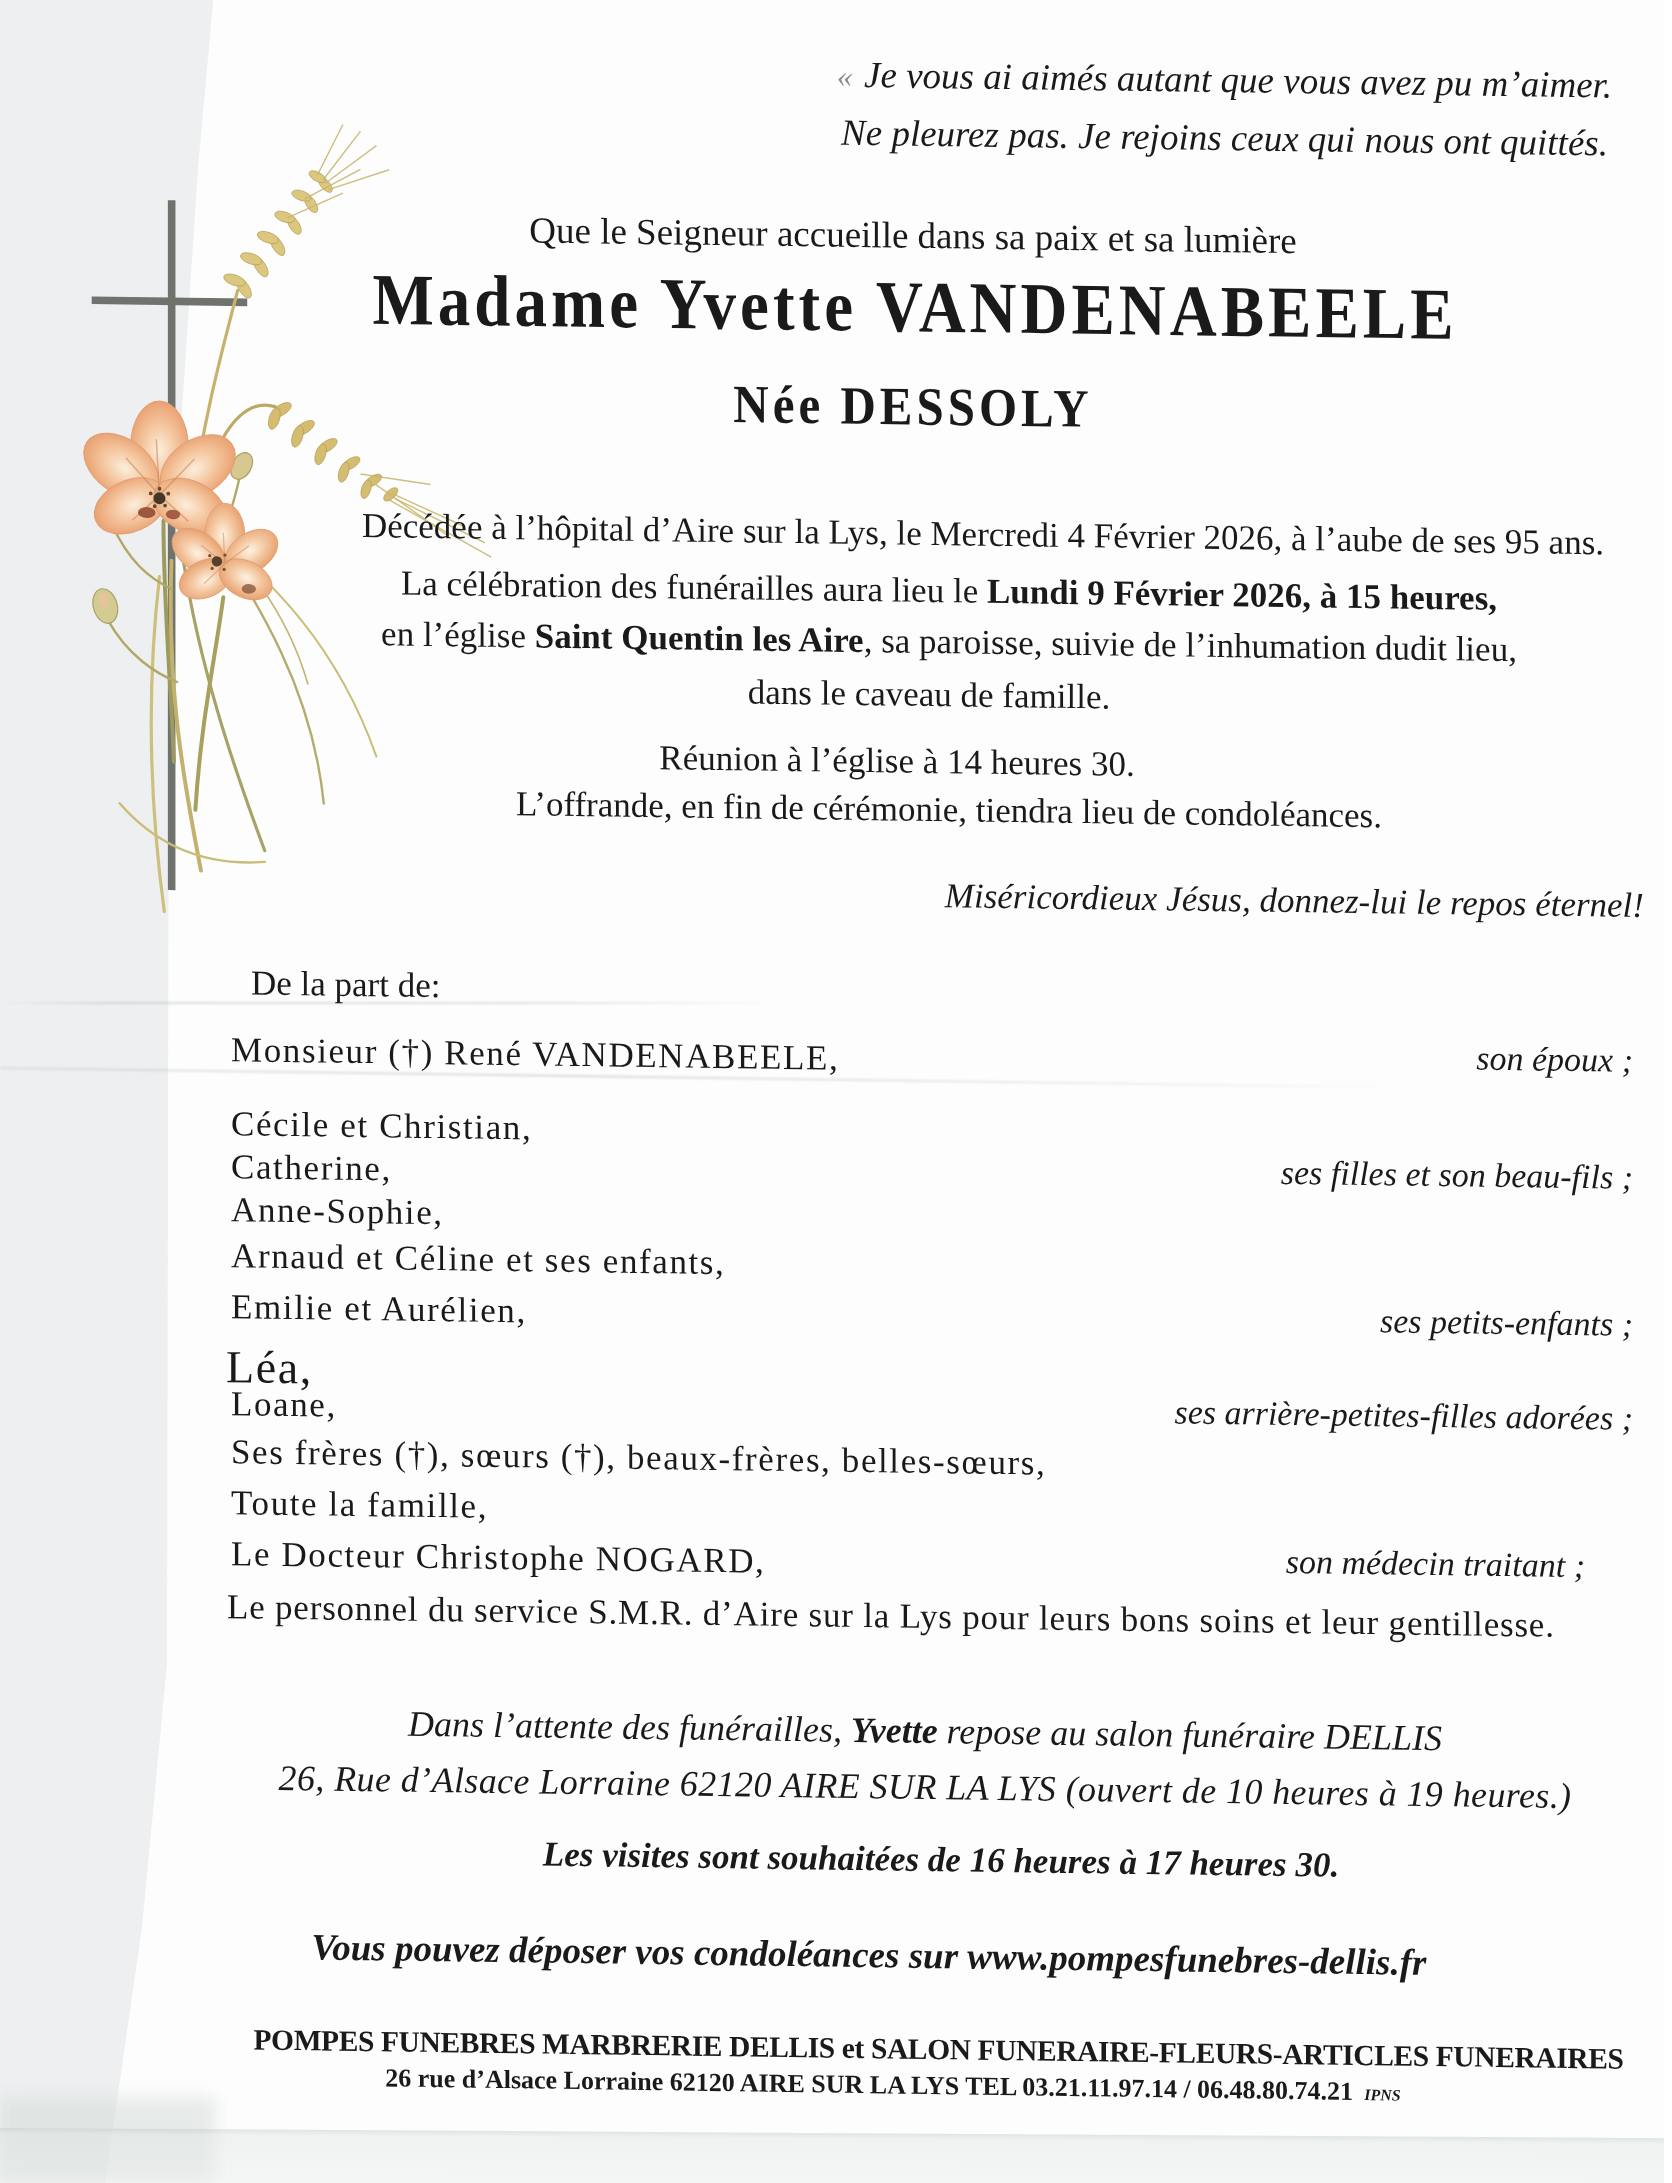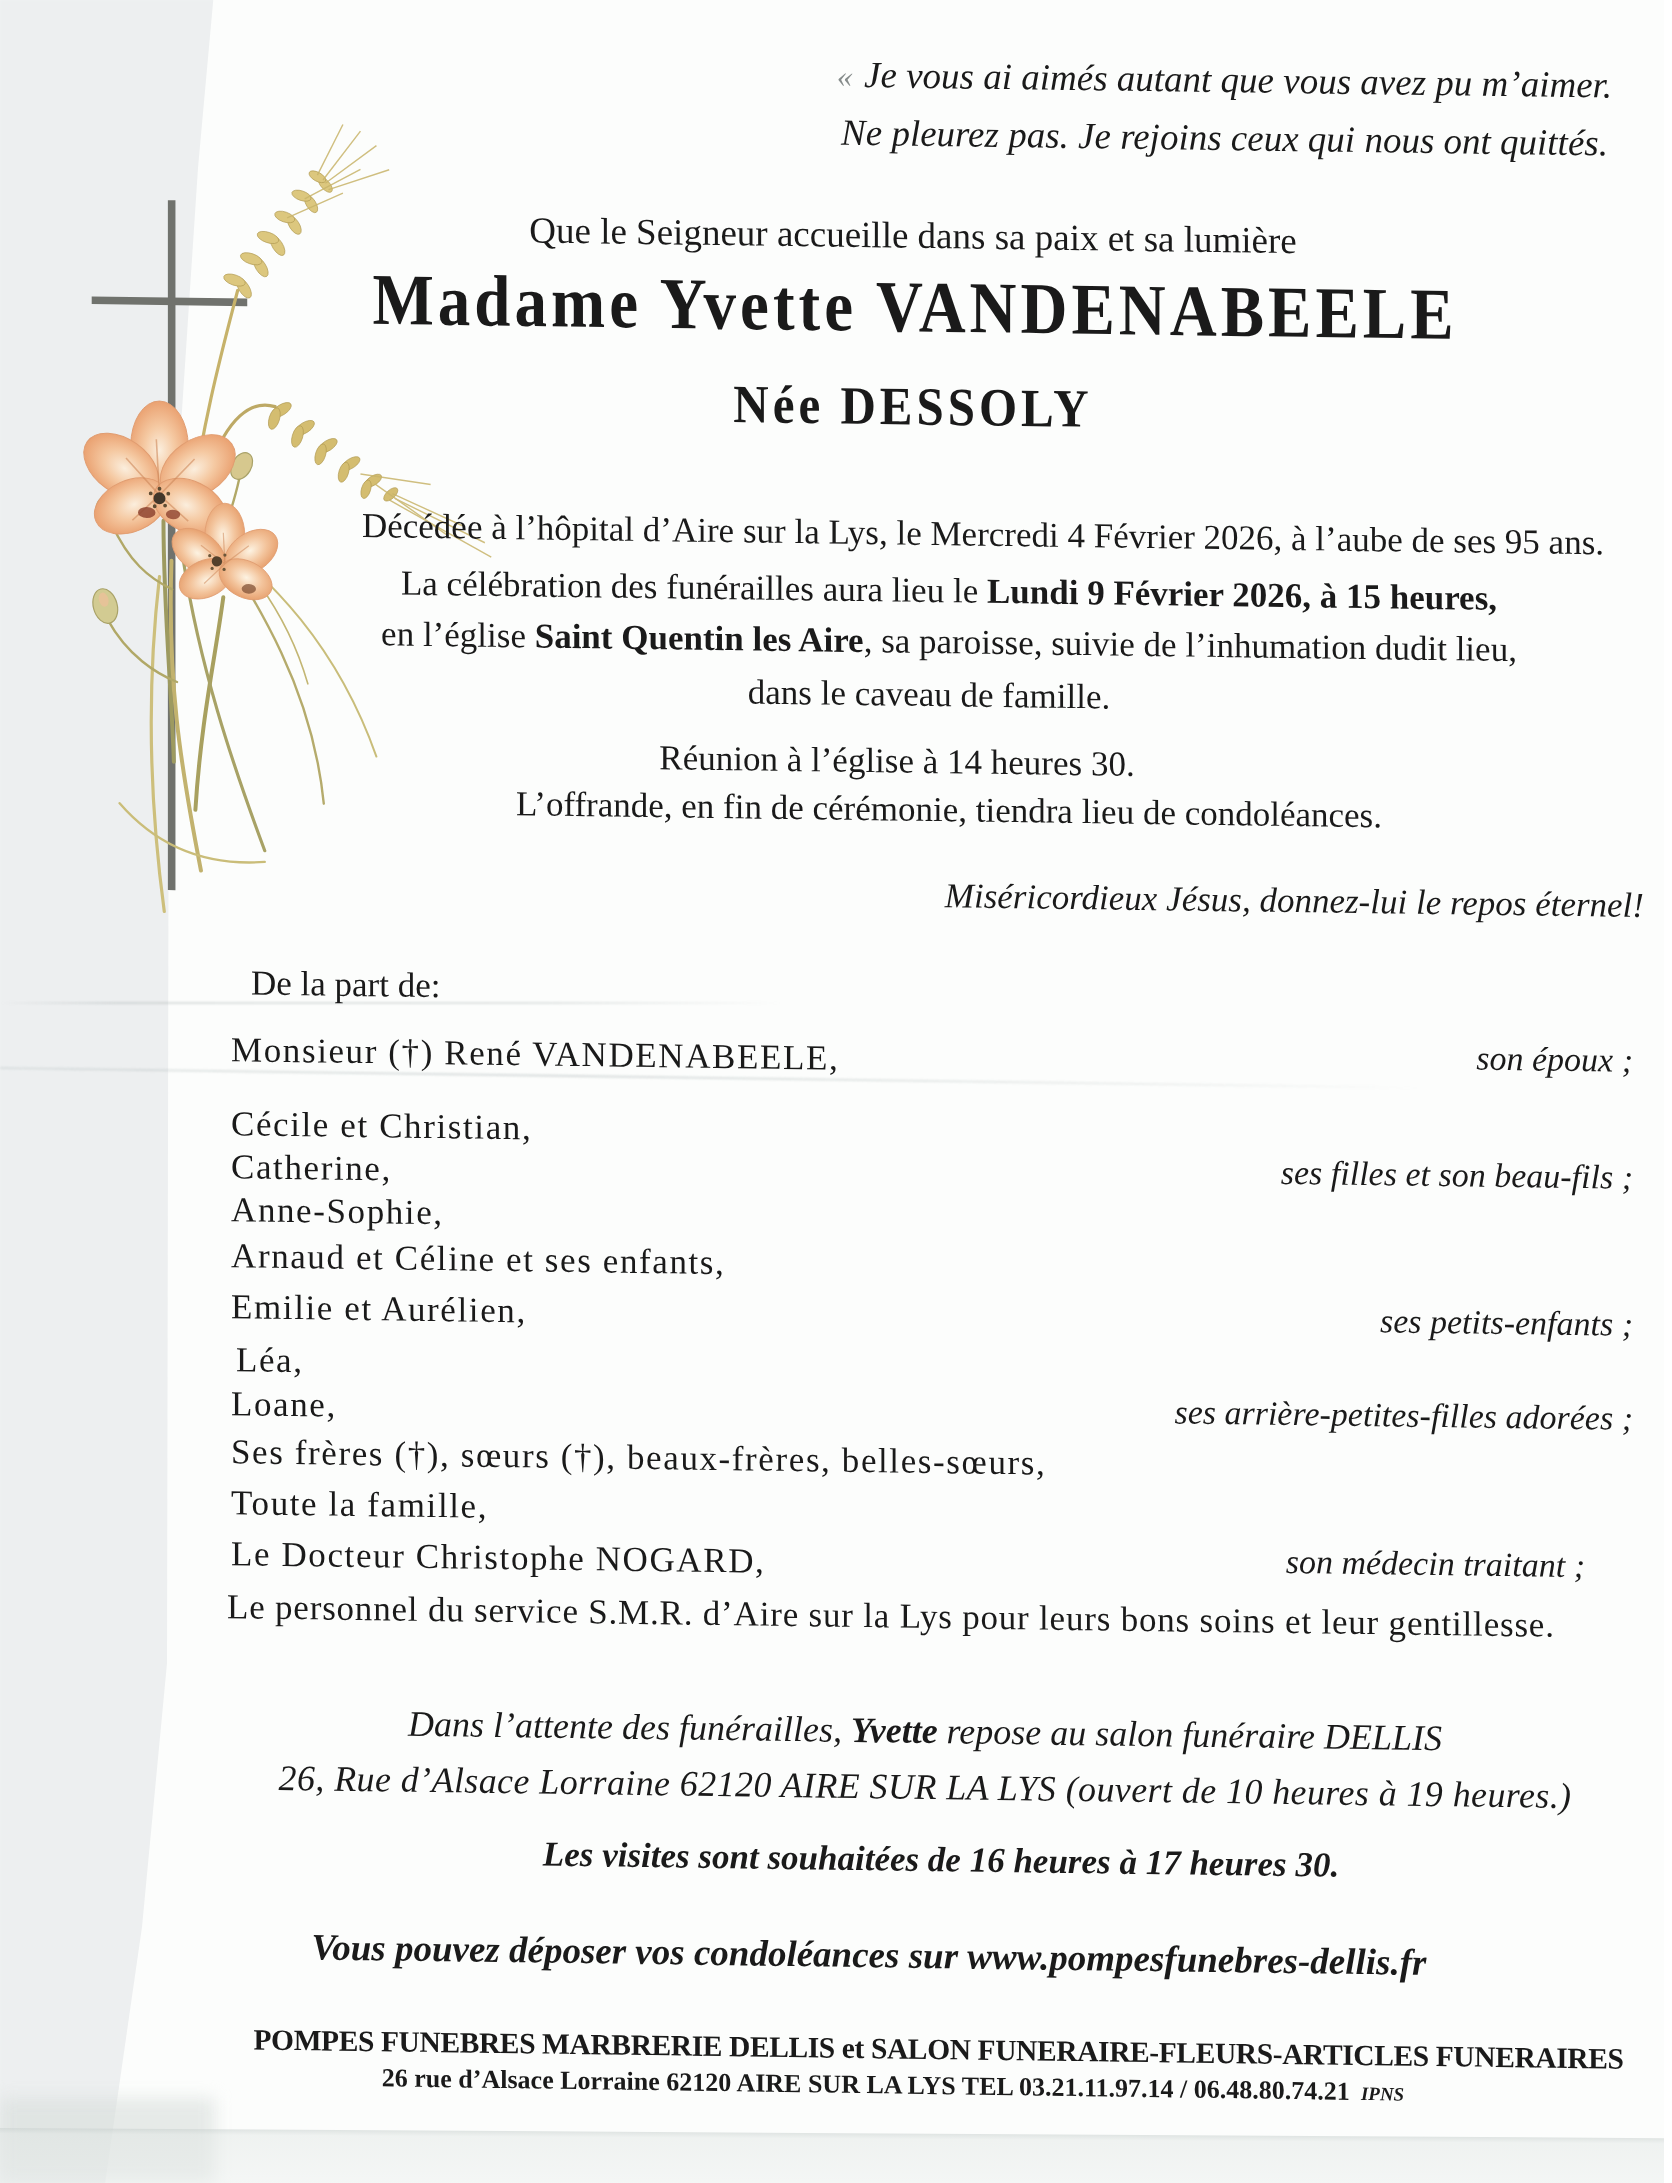--- a/index.html
+++ b/index.html
@@ -43,21 +43,21 @@
     filter:blur(1px);
   }
   .t{position:absolute;color:#1a1a1a;white-space:nowrap;}
   .center{text-align:center;}
   .right{text-align:right;}
   .it{font-style:italic;}
   .b{font-weight:bold;}
   .stretchy{display:inline-block;transform:scaleY(1.12);transform-origin:center;}
   .stretchy2{display:inline-block;transform:scaleY(1.10);transform-origin:center;}
   .qmark{color:#868c8b;font-size:32px;margin-right:11.2px;}
-  .ipns{font-size:19px;font-style:italic;letter-spacing:0;margin-left:11.2px;text-align:center;}
+  .ipns{font-size:16px;font-style:italic;letter-spacing:0;margin-left:11.2px;text-align:center;}
   svg{display:block;}
 </style>
 </head>
 <body>
 
 <div class="page">
 
   <div class="band"></div>
   <div class="corner-shade"></div>
   <div class="bottom-shade"></div>
@@ -258,21 +258,21 @@
     <div class="t" style="top:960px;left:251px;font-size:35px;">
       <span>De la part de:</span>
     </div>
 
     <div class="t" style="top:1027px;left:231px;font-size:35px;letter-spacing:1.6px;"><span>Monsieur (†) René VANDENABEELE,</span></div>
     <div class="t" style="top:1101px;left:231px;font-size:35px;letter-spacing:1.6px;"><span>Cécile et Christian,</span></div>
     <div class="t" style="top:1144px;left:231px;font-size:35px;letter-spacing:1.6px;"><span>Catherine,</span></div>
     <div class="t" style="top:1187px;left:231px;font-size:35px;letter-spacing:1.6px;"><span>Anne-Sophie,</span></div>
     <div class="t" style="top:1233px;left:231px;font-size:35px;letter-spacing:1.6px;"><span>Arnaud et Céline et ses enfants,</span></div>
     <div class="t" style="top:1284px;left:231px;font-size:35px;letter-spacing:1.6px;"><span>Emilie et Aurélien,</span></div>
-    <div class="t" style="top:1337px;left:236px;font-size:35px;letter-spacing:1.6px;"><span>Léa,</span></div>
+    <div class="t" style="top:1337px;left:226px;font-size:46px;letter-spacing:1.6px;"><span>Léa,</span></div>
     <div class="t" style="top:1381px;left:231px;font-size:35px;letter-spacing:1.6px;"><span>Loane,</span></div>
     <div class="t" style="top:1429px;left:231px;font-size:35px;letter-spacing:1.6px;"><span>Ses frères (†), sœurs (†), beaux-frères, belles-sœurs,</span></div>
     <div class="t" style="top:1480px;left:231px;font-size:35px;letter-spacing:1.6px;"><span>Toute la famille,</span></div>
     <div class="t" style="top:1531px;left:231px;font-size:35px;letter-spacing:1.6px;"><span>Le Docteur Christophe NOGARD,</span></div>
     <div class="t" style="top:1584px;left:227px;font-size:35px;letter-spacing:0.8px;"><span>Le personnel du service S.M.R. d’Aire sur la Lys pour leurs bons soins et leur gentillesse.</span></div>
 
     <div class="t it right" style="top:1019px;right:40px;font-size:34px;"><span>son époux ;</span></div>
     <div class="t it right" style="top:1136px;right:40px;font-size:34px;"><span>ses filles et son beau-fils ;</span></div>
     <div class="t it right" style="top:1283px;right:40px;font-size:34px;"><span>ses petits-enfants ;</span></div>
     <div class="t it right" style="top:1377px;right:40px;font-size:34px;"><span>ses arrière-petites-filles adorées ;</span></div>

